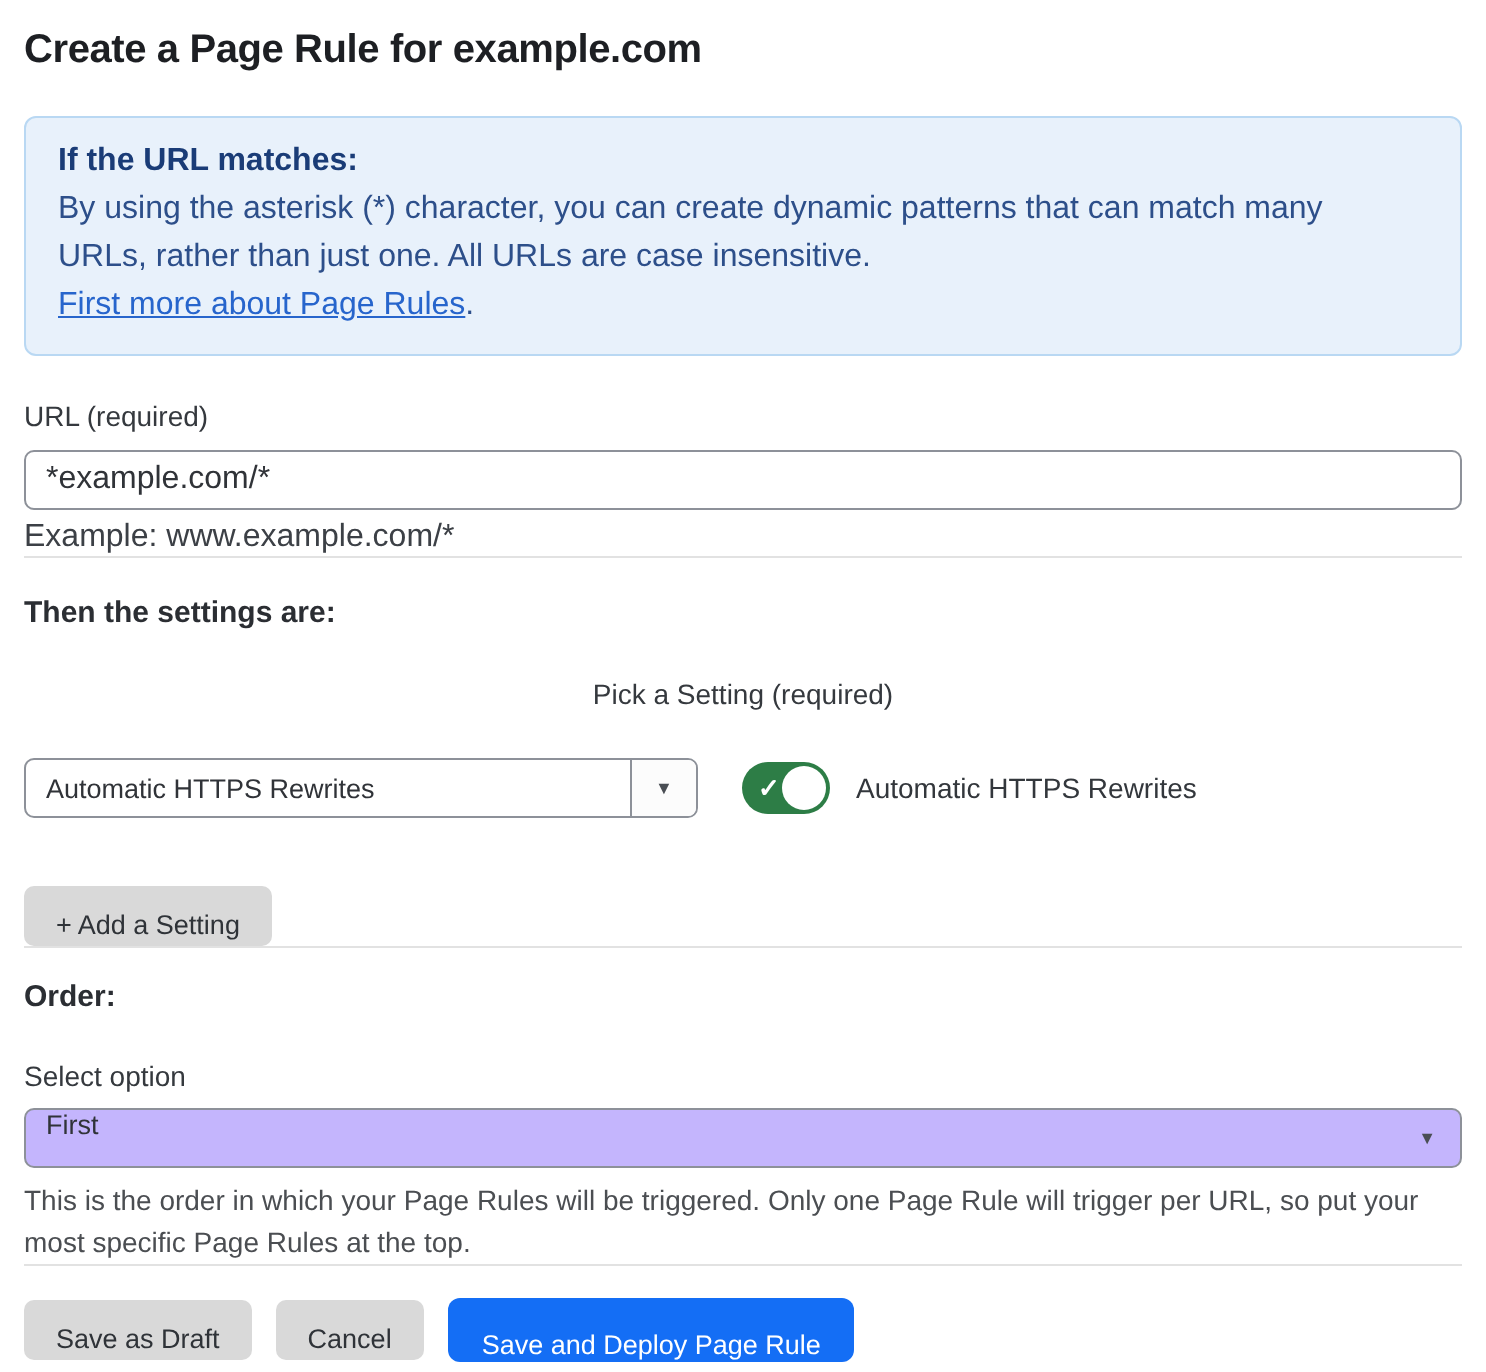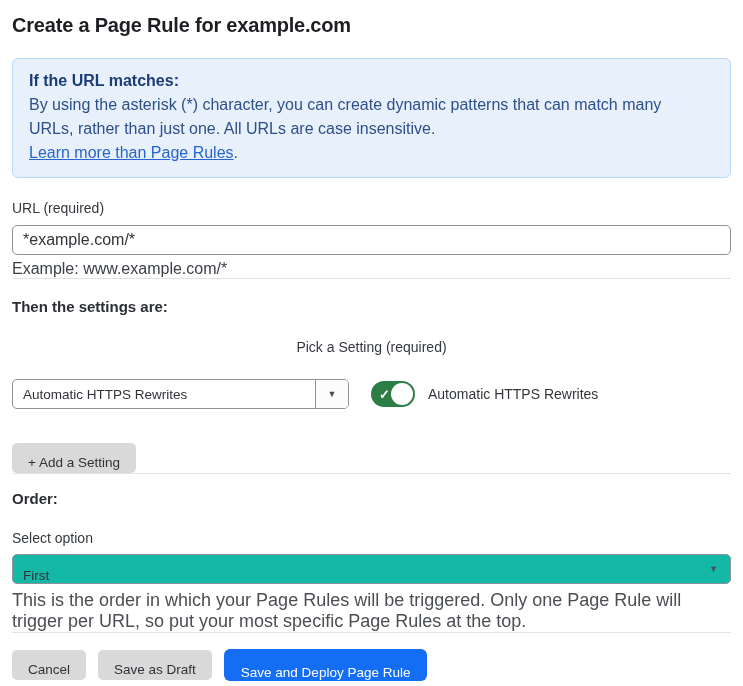--- a/index.html
+++ b/index.html
@@ -168,40 +168,40 @@
   }
   .add-setting-btn { margin-top: 34px; }
 
   .select-control {
     position: relative;
     margin-top: 8px;
     width: 100%;
     height: 30px;
     border: 1px solid #8d9199;
     border-radius: 5px;
-    background: #14b8a6;
-    display: flex;
-    align-items: flex-end;
+    background: #c4b5fd;
+    display: flex;
+    align-items: flex-start;
     padding: 0 10px;
     font-size: 13.5px;
     color: #303338;
     cursor: pointer;
   }
   .select-arrow {
     position: absolute;
     right: 12px;
     top: 50%;
     transform: translateY(-50%);
     font-size: 9px;
     color: #4a4e54;
   }
 
   .help-text {
     margin-top: 6px;
-    font-size: 18px;
+    font-size: 14px;
     line-height: 21px;
     color: #4b4e52;
     max-width: 710px;
   }
 
   .footer {
     margin-top: 16px;
     display: flex;
     align-items: center;
     gap: 12px;
@@ -218,21 +218,21 @@
 </head>
 <body>
 
 <div class="page">
 
   <h1 class="page-title">Create a Page Rule for example.com</h1>
 
   <div class="info-box">
     <div class="info-heading">If the URL matches:</div>
     <div class="info-body">By using the asterisk (*) character, you can create dynamic patterns that can match many URLs, rather than just one. All URLs are case insensitive.</div>
-    <div class="info-link-line"><a class="info-link">Learn more than Page Rules</a><span>.</span></div>
+    <div class="info-link-line"><a class="info-link">First more about Page Rules</a><span>.</span></div>
   </div>
 
   <label class="field-label">URL (required)</label>
   <input class="text-input" type="text" value="*example.com/*" style="">
   <div class="hint">Example: www.example.com/*</div>
 
   <hr class="divider hr-1">
 
   <h2 class="section-heading">Then the settings are:</h2>
 
@@ -263,18 +263,18 @@
   <div class="select-control">
     <span>First</span>
     <span class="select-arrow">▼</span>
   </div>
 
   <p class="help-text">This is the order in which your Page Rules will be triggered. Only one Page Rule will trigger per URL, so put your most specific Page Rules at the top.</p>
 
   <hr class="divider hr-3">
 
   <div class="footer">
+    <button class="gray-btn">Save as Draft</button>
     <button class="gray-btn">Cancel</button>
-    <button class="gray-btn">Save as Draft</button>
     <button class="blue-btn">Save and Deploy Page Rule</button>
   </div>
 
 </div>
 
 </body></html>

